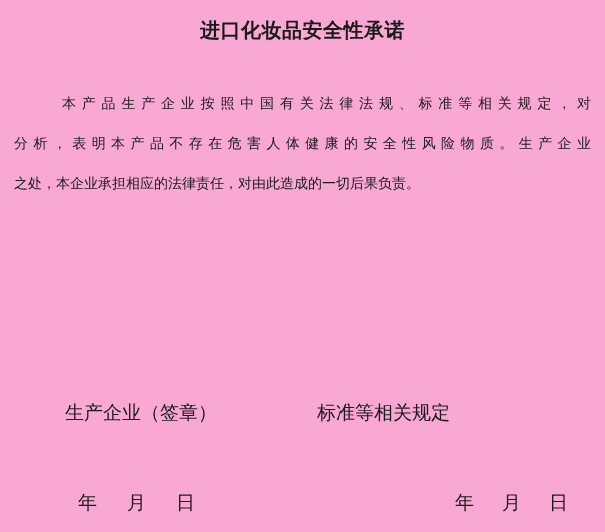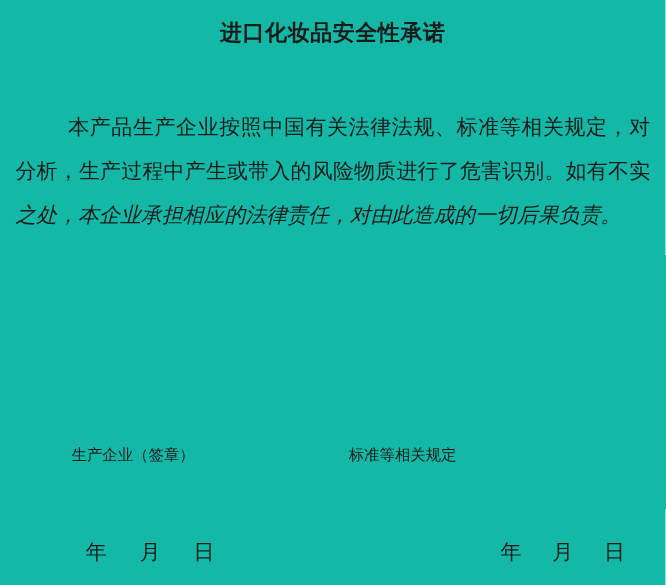--- a/index.html
+++ b/index.html
@@ -4,62 +4,61 @@
 <style>
   html, body {
     margin: 0;
     padding: 0;
     background: #ffffff;
   }
   .page {
     position: relative;
     width: 605px;
     height: 532px;
-    background: #14b8a6;
+    background: #f9a8d4;
     overflow: hidden;
     font-family: "Liberation Sans", sans-serif;
     color: #1a1a1a;
   }
   .title {
     position: absolute;
     top: 17px;
     left: 0;
     right: 0;
     text-align: center;
     font-size: 20px;
     font-weight: 700;
     line-height: 26px;
     letter-spacing: 0.5px;
   }
   .paragraph {
     position: absolute;
-    top: 97px;
+    top: 83px;
     left: 14px;
     width: 577px;
-    font-size: 19px;
+    font-size: 14px;
   }
   .pline {
     height: 40px;
     line-height: 40px;
     text-align: justify;
     text-align-last: justify;
     white-space: nowrap;
   }
   .pline-first {
     text-indent: 48px;
   }
   .pline-last {
     text-align: right;
     text-align-last: left;
-    font-style: italic;
   }
   .sig {
     position: absolute;
     top: 402px;
-    font-size: 14px;
+    font-size: 19px;
     line-height: 22px;
     white-space: nowrap;
   }
   .sig-producer { left: 65px; }
   .sig-rep { left: 317px; }
   .date-group {
     position: absolute;
     top: 492px;
     font-size: 19px;
     line-height: 22px;
@@ -70,21 +69,21 @@
 </style>
 </head>
 <body>
 
 <div class="page">
 
   <div class="title">进口化妆品安全性承诺</div>
 
   <div class="paragraph">
     <div class="pline pline-first">本产品生产企业按照中国有关法律法规、标准等相关规定，对</div>
-    <div class="pline">分析，生产过程中产生或带入的风险物质进行了危害识别。如有不实</div>
+    <div class="pline">分析，表明本产品不存在危害人体健康的安全性风险物质。生产企业</div>
     <div class="pline pline-last">之处，本企业承担相应的法律责任，对由此造成的一切后果负责。</div>
   </div>
 
   <div class="sig sig-producer">生产企业（签章）</div>
 
   <div class="sig sig-rep">标准等相关规定</div>
 
   <div class="date-group date-left">
     <span>年</span>
     <span>月</span>

